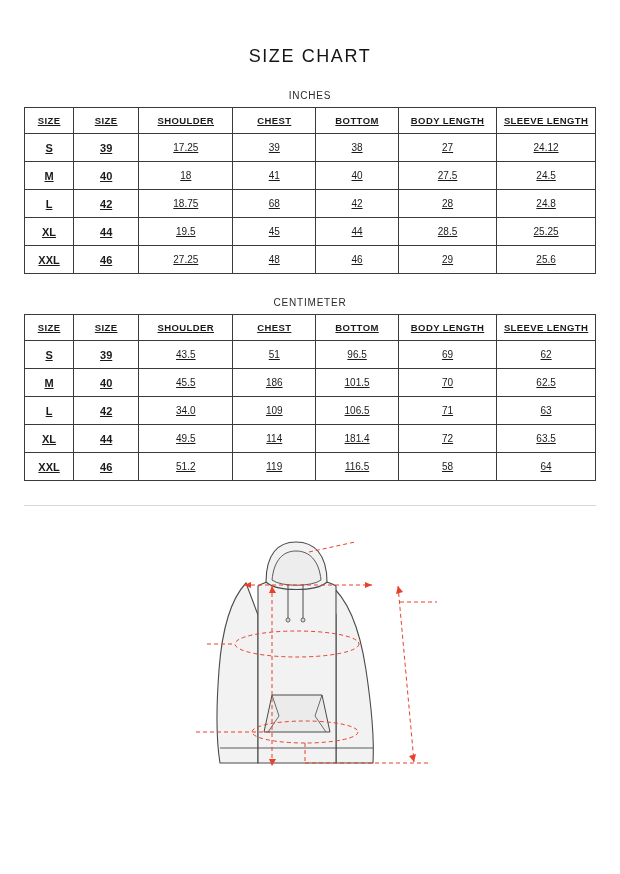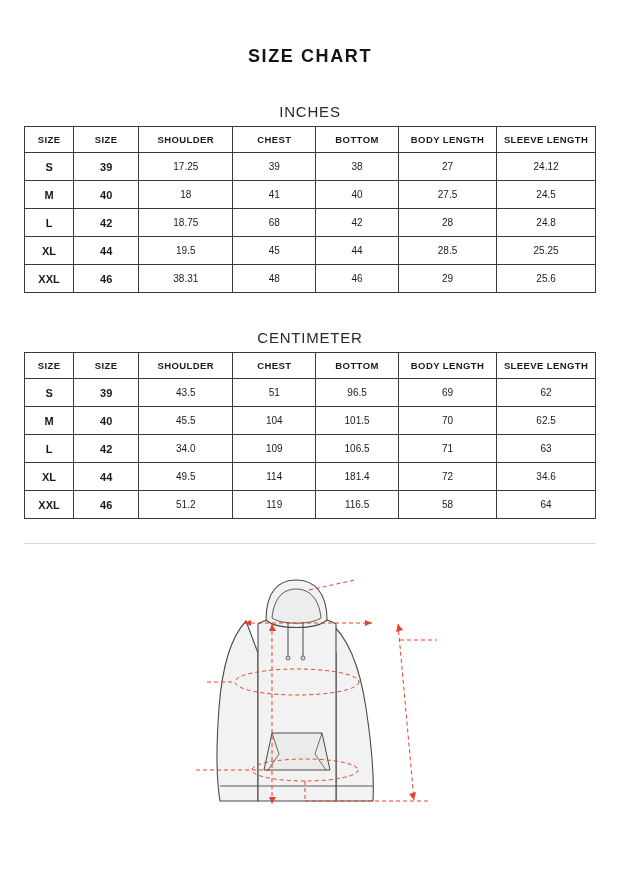--- a/index.html
+++ b/index.html
@@ -18,35 +18,36 @@
   }
   .page {
     width: 620px;
     height: 874px;
     padding: 0;
     position: relative;
   }
   .title {
     text-align: center;
     font-size: 18px;
-    font-weight: bold;
+    font-weight: normal;
     letter-spacing: 1.6px;
     margin-top: 46px;
     color: #141414;
   }
   .unit-label {
     text-align: center;
-    font-size: 15px;
+    font-size: 10px;
     letter-spacing: 0.8px;
     color: #2a2a2a;
-    margin-top: 36px;
+    margin-top: 23px;
     margin-bottom: 6px;
   }
   .table-wrap {
     padding: 0 24px;
+    text-decoration: underline;
   }
   table.size-table {
     width: 100%;
     border-collapse: collapse;
     table-layout: fixed;
   }
   table.size-table th,
   table.size-table td {
     border: 1px solid #3a3a3a;
     text-align: center;
@@ -156,21 +157,21 @@
           <td class="col-size-num">44</td>
           <td>19.5</td>
           <td>45</td>
           <td>44</td>
           <td>28.5</td>
           <td>25.25</td>
         </tr>
         <tr>
           <td class="col-size-letter">XXL</td>
           <td class="col-size-num">46</td>
-          <td>38.31</td>
+          <td>27.25</td>
           <td>48</td>
           <td>46</td>
           <td>29</td>
           <td>25.6</td>
         </tr>
       </tbody>
     </table>
   </div>
 
   <div class="unit-label">CENTIMETER</div>
@@ -203,42 +204,42 @@
           <td>43.5</td>
           <td>51</td>
           <td>96.5</td>
           <td>69</td>
           <td>62</td>
         </tr>
         <tr>
           <td class="col-size-letter">M</td>
           <td class="col-size-num">40</td>
           <td>45.5</td>
-          <td>104</td>
+          <td>186</td>
           <td>101.5</td>
           <td>70</td>
           <td>62.5</td>
         </tr>
         <tr>
           <td class="col-size-letter">L</td>
           <td class="col-size-num">42</td>
           <td>34.0</td>
           <td>109</td>
           <td>106.5</td>
           <td>71</td>
           <td>63</td>
         </tr>
         <tr>
           <td class="col-size-letter">XL</td>
           <td class="col-size-num">44</td>
           <td>49.5</td>
           <td>114</td>
           <td>181.4</td>
           <td>72</td>
-          <td>34.6</td>
+          <td>63.5</td>
         </tr>
         <tr>
           <td class="col-size-letter">XXL</td>
           <td class="col-size-num">46</td>
           <td>51.2</td>
           <td>119</td>
           <td>116.5</td>
           <td>58</td>
           <td>64</td>
         </tr>

